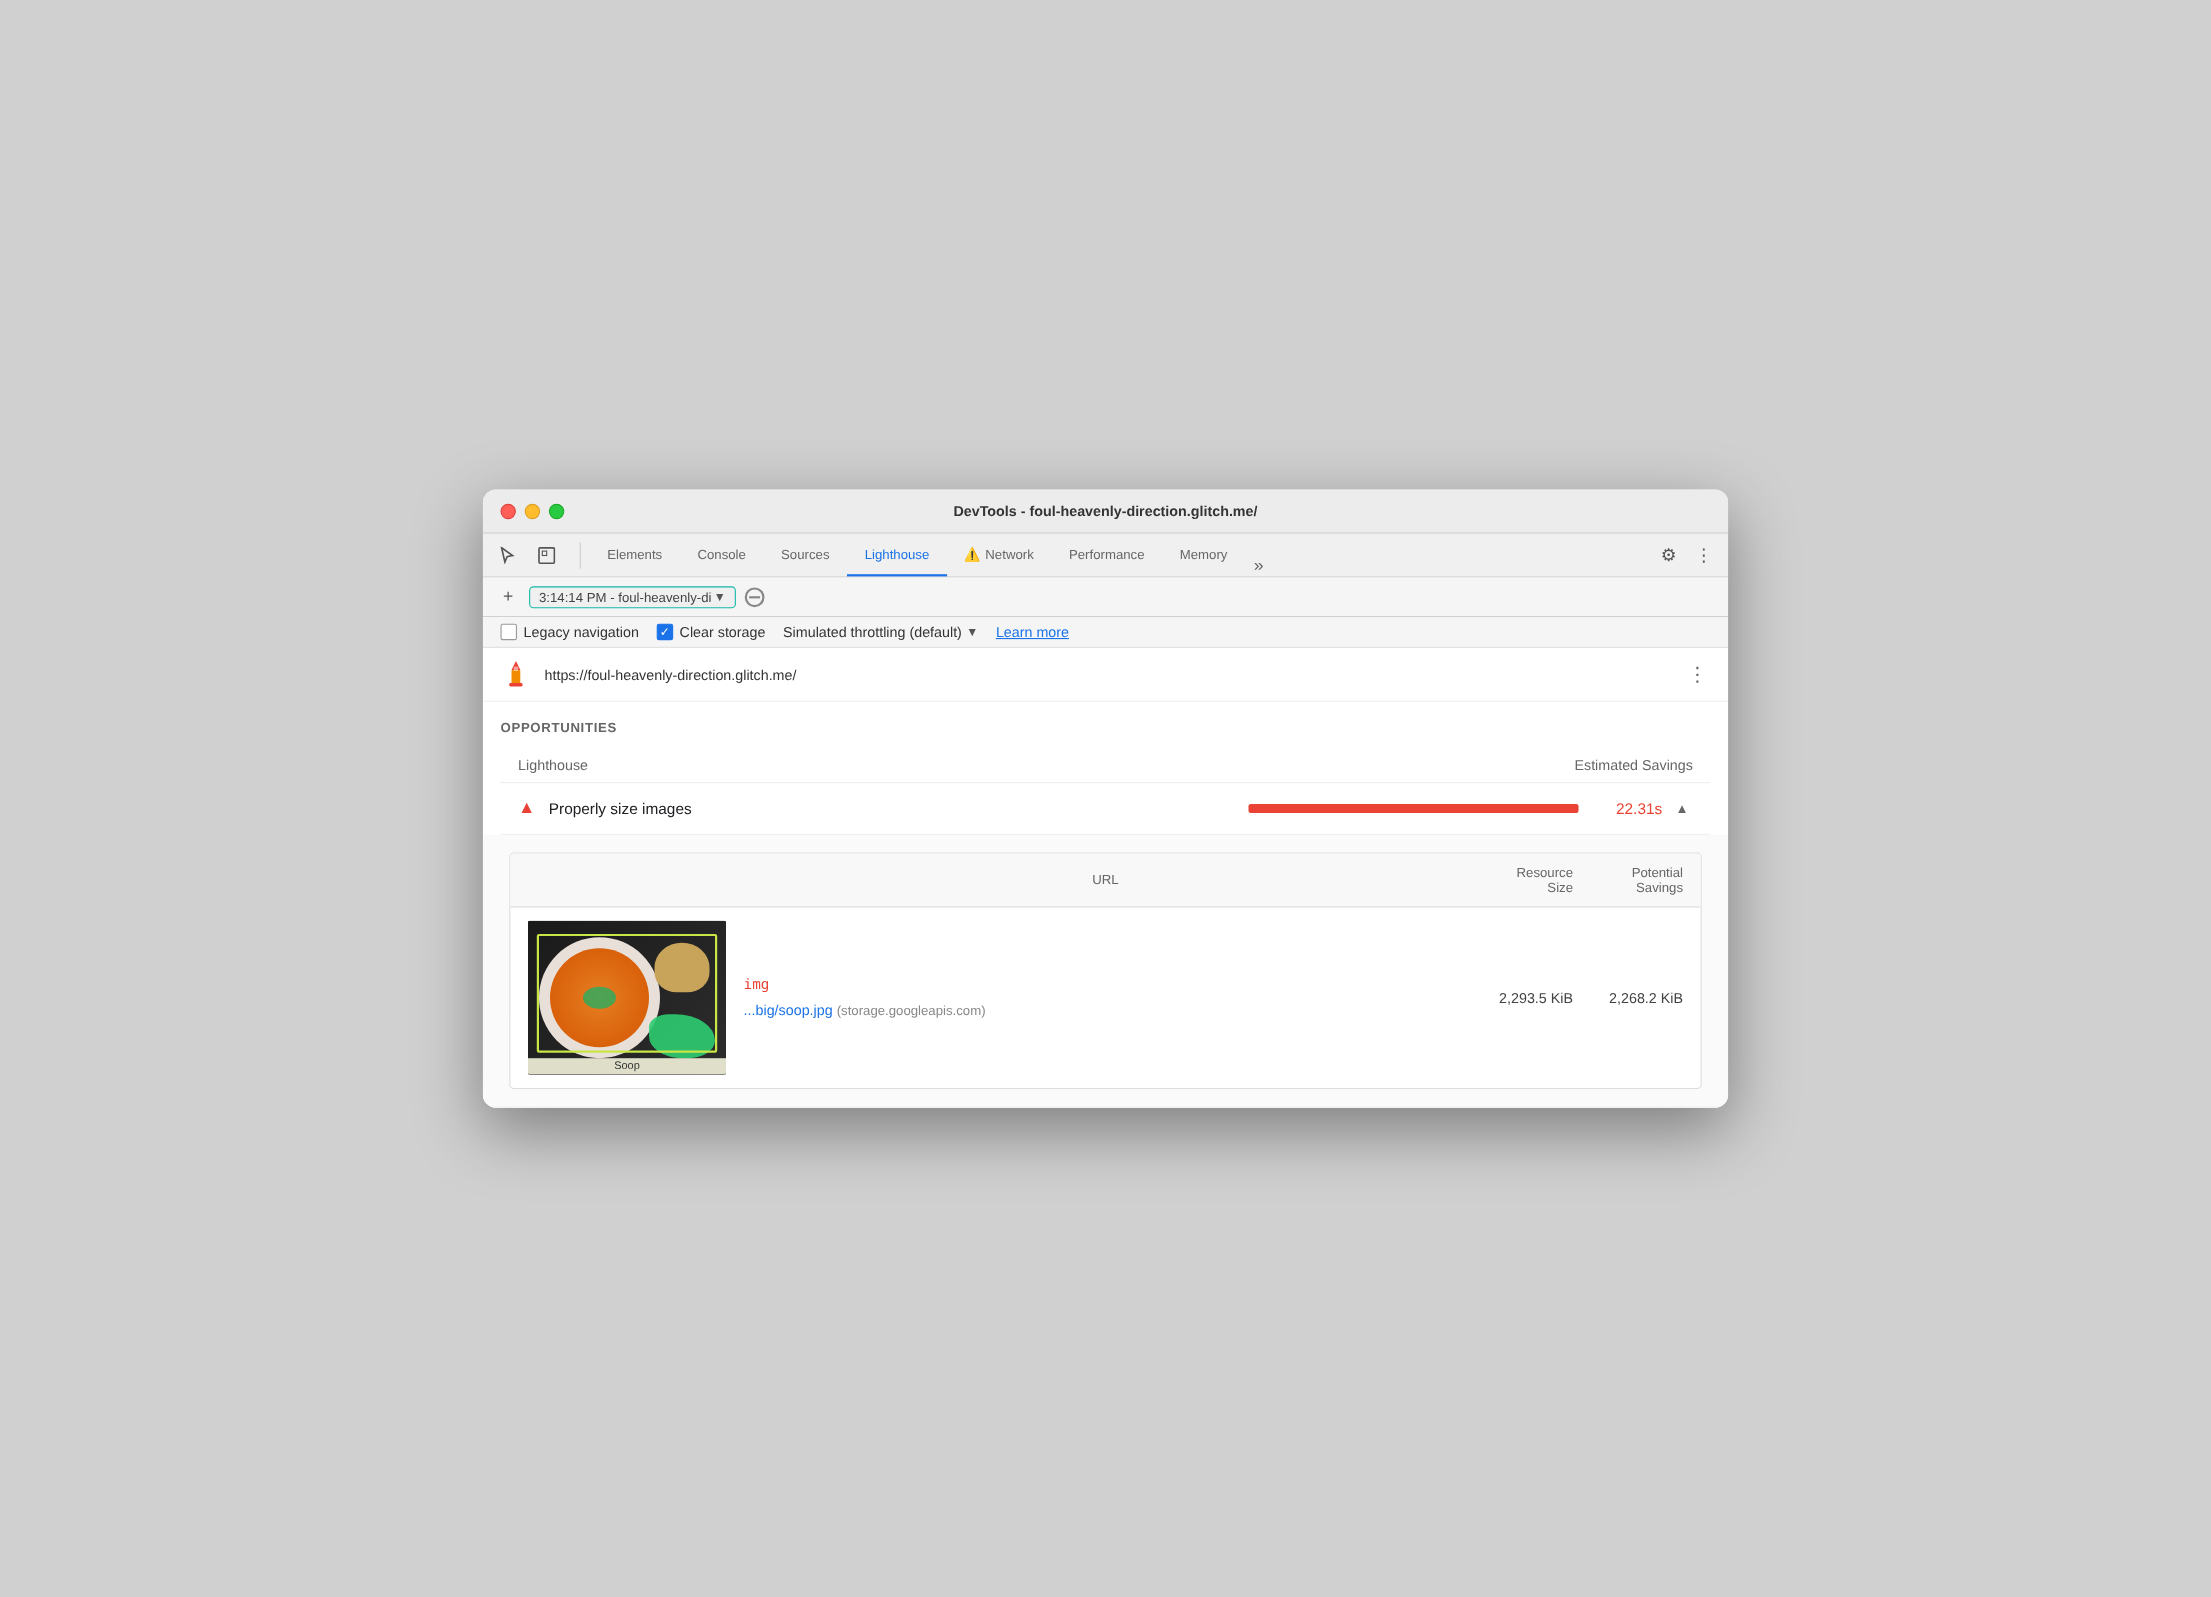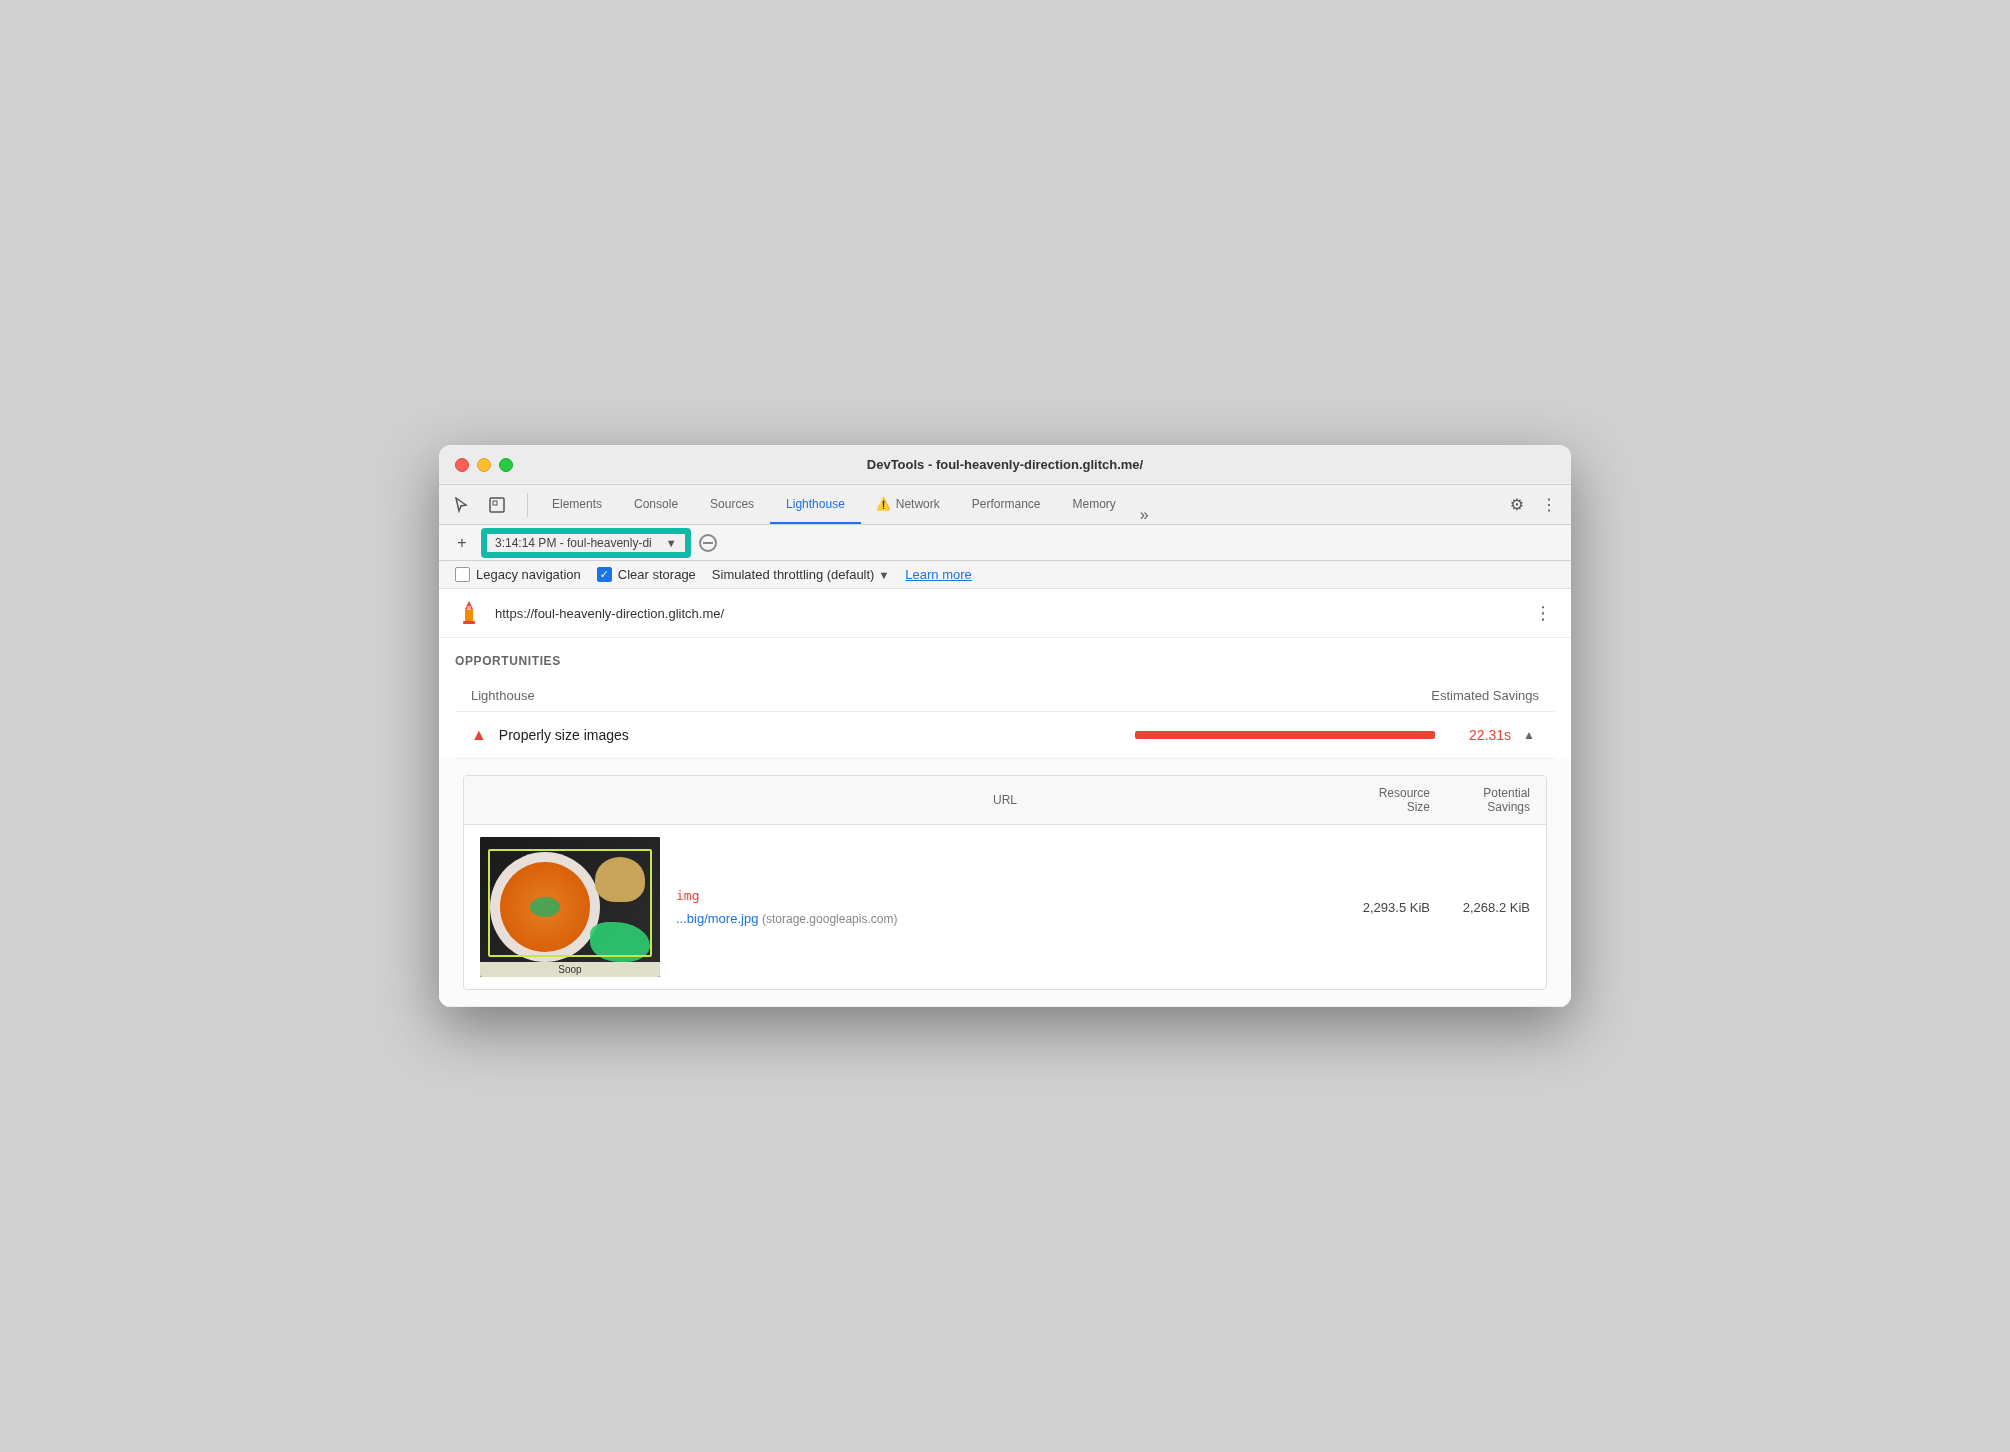--- a/index.html
+++ b/index.html
@@ -143,27 +143,27 @@
       align-items: center;
       justify-content: center;
       cursor: pointer;
       color: #555;
       font-size: 16px;
     }
     .timestamp-pill {
       display: flex;
       align-items: center;
       background: #f0f0f0;
-      border: 6px solid #14b8a6;
+      border: 1px solid #14b8a6;
       border-radius: 4px;
       padding: 2px 8px;
       font-size: 12px;
       color: #444;
       cursor: pointer;
-      gap: 14px;
+      gap: 2px;
     }
     .no-entry {
       width: 18px;
       height: 18px;
       border-radius: 50%;
       border: 2px solid #888;
       display: flex;
       align-items: center;
       justify-content: center;
       cursor: pointer;
@@ -677,21 +677,21 @@
 
                 <div class="soup-label">Soop</div>
 
                 <div class="highlight-box"></div>
               </div>
             </div>
           </div>
           <div class="row-content">
             <div class="img-tag">img</div>
             <div class="file-info">
-              <span class="filename">...big/more.jpg</span>
+              <span class="filename">...big/soop.jpg</span>
               <span class="domain">(storage.googleapis.com)</span>
             </div>
           </div>
           <div class="size-col">2,293.5 KiB</div>
           <div class="savings-col">2,268.2 KiB</div>
         </div>
       </div>
     </div>
   </div>
 </div>

